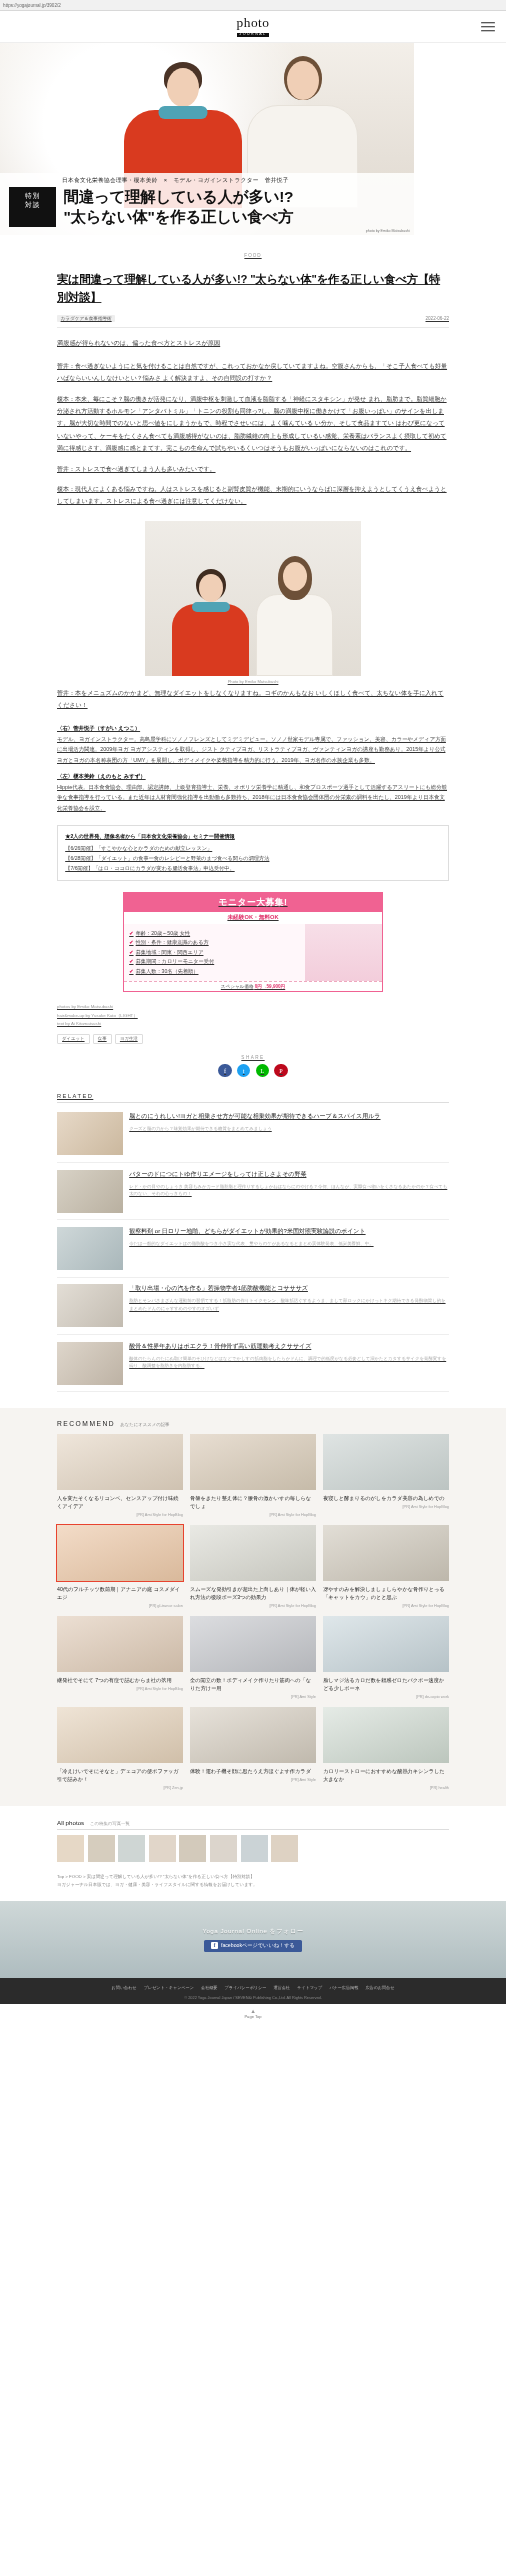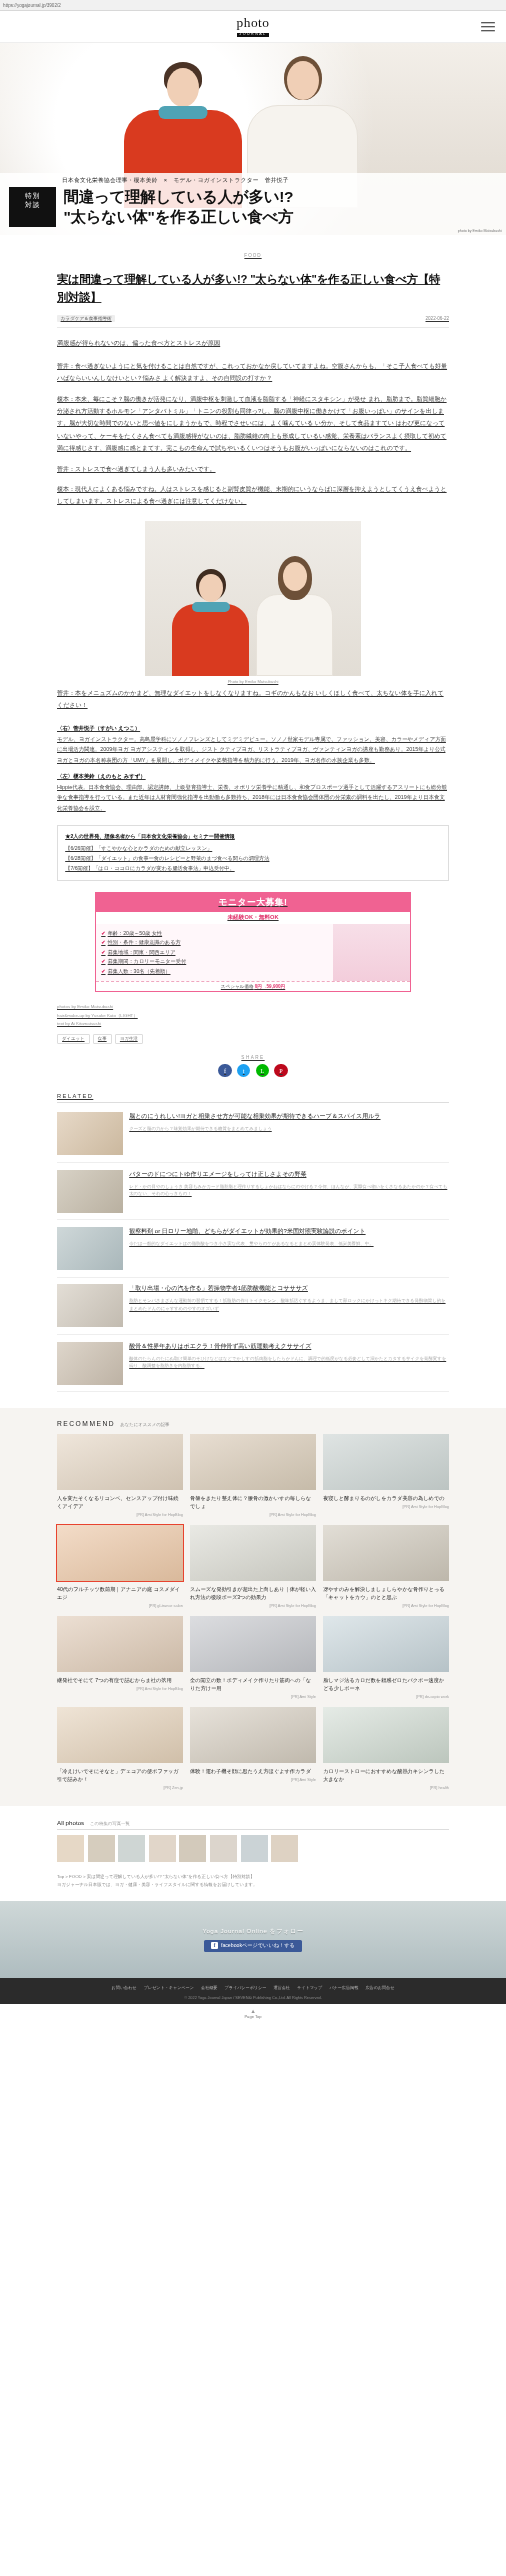--- a/index.html
+++ b/index.html
@@ -24,21 +24,21 @@
     height: 32px; background:#fff; display:flex; align-items:center;
     justify-content:center; position:relative; border-bottom:0.5px solid #eee;
   }
   .logo { text-align:center; line-height:1; }
   .logo .l1 { font-family:"Liberation Serif", serif; font-size:13.4px; letter-spacing:0.5px; color:#111; }
   .logo .l2 { font-size:3.6px; letter-spacing:1.5px; color:#444; margin-top:1.5px; background:#111; color:#fff; padding:0.5px 2.1px; display:inline-block;}
   .burger { position:absolute; right:11.3px; top:50%; transform:translateY(-50%); width:13.4px; }
   .burger span { display:block; height:1px; background:#222; margin:2.6px 0; border-radius:0.5px;}
 
   
-  .hero { position:relative; width:506px; height:192px; overflow:hidden; background:#bef264;padding-left:25px; }
+  .hero { position:relative; width:414px; height:192px; overflow:hidden; background:#bef264;padding-left:25px; }
   .hero-bg {
     position:absolute; inset:0;
     background:
       radial-gradient(circle at 30% 42%, #ffffff 0 26%, rgba(255,255,255,0) 60%),
       linear-gradient(180deg,#f3efe9 0%, #e6e0d8 60%, #dfd8ce 100%);
   }
   .hero-people { position:absolute; left:103px; top:9.3px; width:289px; height:155px; }
   .p-a, .p-b { position:absolute; bottom:0; }
   .p-a { left:20.6px; width:118px; height:149px; }
   .p-b { left:144px; width:111px; height:152px; }
@@ -95,21 +95,21 @@
   .profile { font-size:5.4px; line-height:1.95; color:#444; margin:11.3px 0; }
   .profile .pname { font-weight:bold; color:#111; }
 
   .notice-box {
     border:0.5px solid #ddd; padding:6.2px 7.2px; font-size:5.2px; line-height:1.9; color:#444;
     margin:9.3px 0 11.3px;
   }
 
   
   .banner {
-    width:316px; margin:7.2px auto 3.1px; border:1px solid #f06292; background:#fff7fa;
+    width:260px; margin:7.2px auto 3.1px; border:1px solid #f06292; background:#fff7fa;
     position:relative; overflow:hidden;
   }
   .banner-top { background:#f06292; color:#fff; text-align:center; font-size:8.8px; font-weight:bold; padding:3.6px 0; letter-spacing:0.5px;}
   .banner-sub { background:#fff; color:#e0336b; text-align:center; font-size:5.7px; padding:2.1px 0; font-weight:bold;}
   .banner-body { display:flex; }
   .banner-list { flex:1; padding:4.1px 5.2px; font-size:5.2px; line-height:1.85; color:#444; }
   .banner-list .chk { color:#e0336b; font-weight:bold; margin-right:2.1px;}
   .banner-img { width:77px; background:linear-gradient(180deg,#f7dfe8,#f3cddb); }
   .banner-foot { background:#fff; border-top:0.5px dashed #f0a7bf; text-align:center; font-size:4.6px; padding:2.1px 0; color:#444;}
   .banner-price { color:#e0336b; font-weight:bold; }

